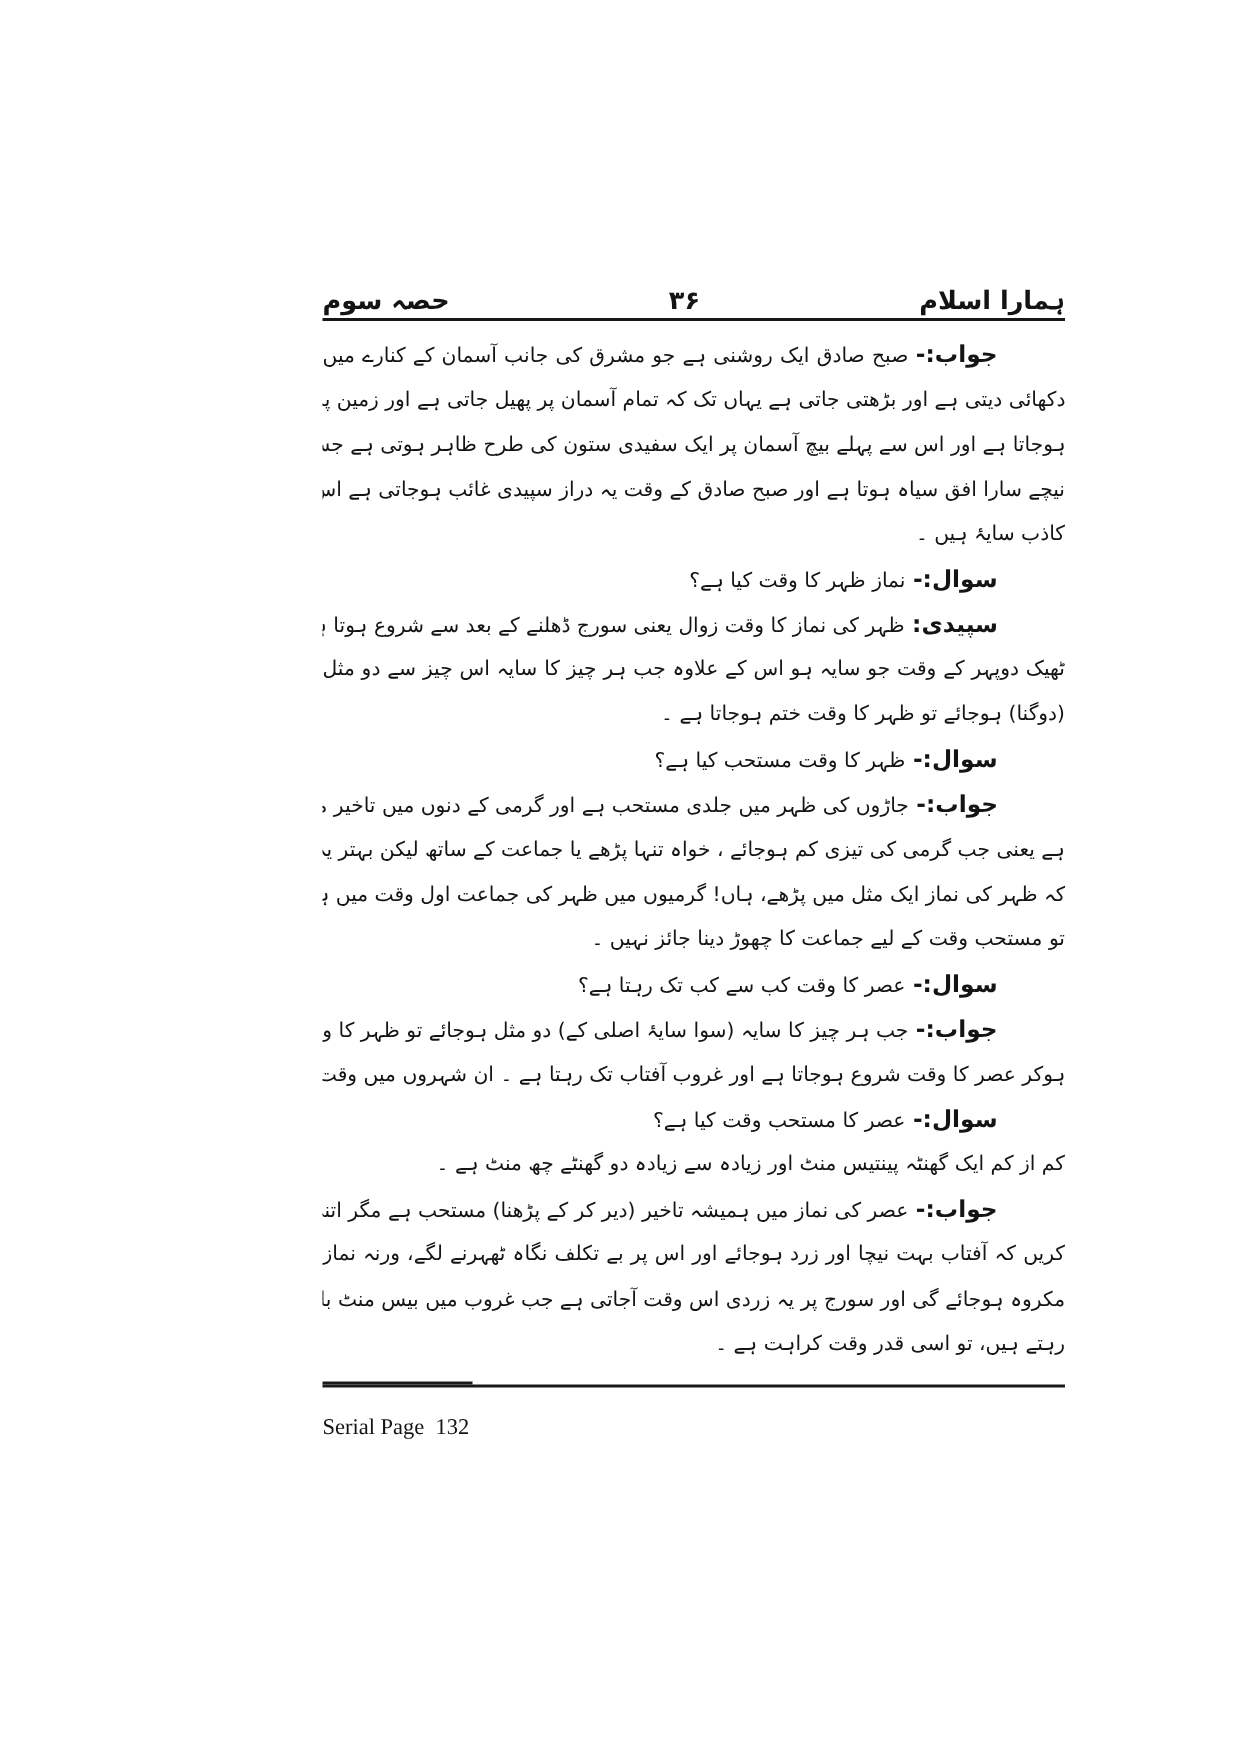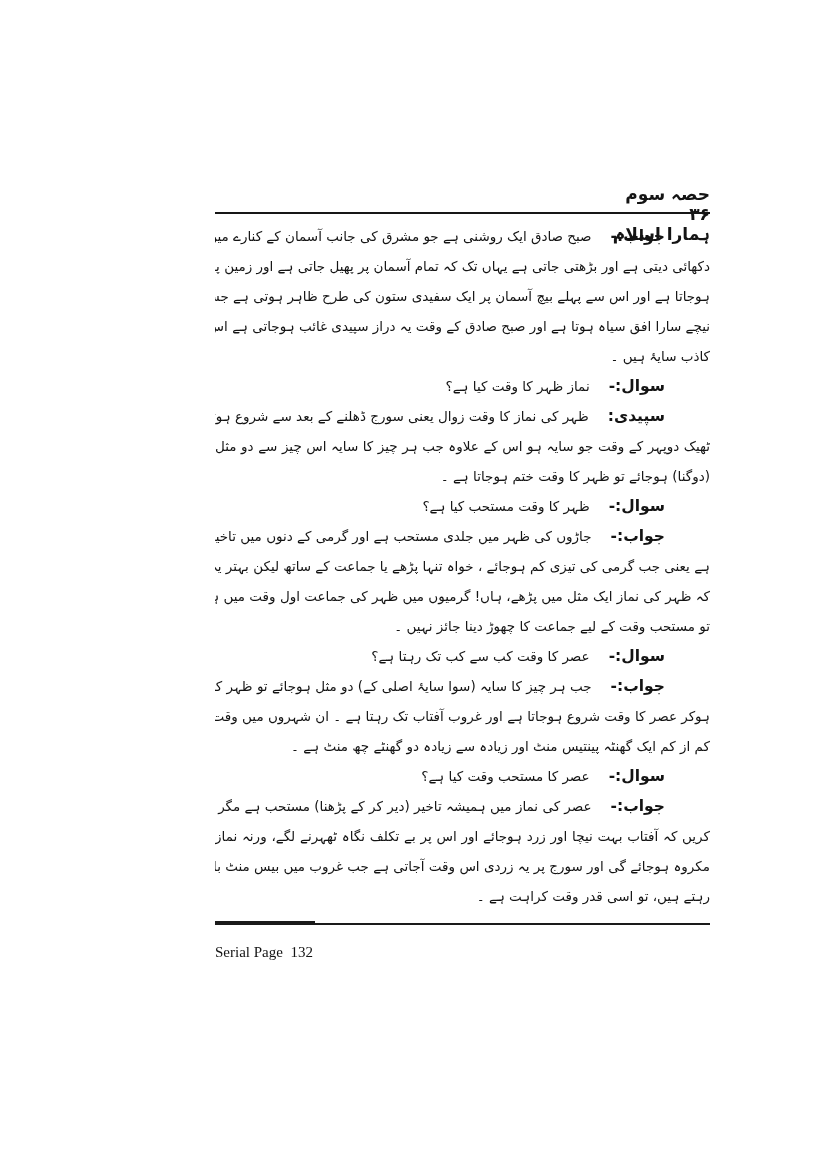--- a/index.html
+++ b/index.html
@@ -5,21 +5,21 @@
   html, body { margin: 0; padding: 0; }
   body {
     width: 826px;
     height: 1169px;
     background: #ffffff;
     position: relative;
     font-family: "DejaVu Sans", sans-serif;
     color: #141414;
     overflow: hidden;
   }
-  .content { position: absolute; left: 215px; right: 116px; flex-direction: column; }
+  .content { position: absolute; left: 215px; right: 116px; }
 
   
   .header {
     top: 184px;
     height: 27px;
     display: flex;
     justify-content: space-between;
     align-items: flex-end;
     direction: ltr;
   }
@@ -60,21 +60,21 @@
   }
   .line.full {
     text-align: justify;
     text-align-last: justify;
   }
   .line.last { text-align: right; }
   .line.qline { text-indent: 45px; }
   .lead {
     font-weight: bold;
     font-size: 15.5px;
-    margin-left: 19px;
+    margin-left: 5px;
   }
 
   
   .footer { top: 923px; }
   .footer-rule {
     position: relative;
     height: 2px;
     background: #1a1a1a;
   }
   .footer-rule .thick-seg {
@@ -120,23 +120,23 @@
 
   <div class="line first"><b class="lead">جواب:-</b><span>جاڑوں کی ظہر میں جلدی مستحب ہے اور گرمی کے دنوں میں تاخیر مستحب</span></div>
   <div class="line full"><span>ہے یعنی جب گرمی کی تیزی کم ہوجائے ، خواہ تنہا پڑھے یا جماعت کے ساتھ لیکن بہتر یہ ہے</span></div>
   <div class="line full"><span>کہ ظہر کی نماز ایک مثل میں پڑھے، ہاں! گرمیوں میں ظہر کی جماعت اول وقت میں ہوتی ہو</span></div>
   <div class="line last"><span>تو مستحب وقت کے لیے جماعت کا چھوڑ دینا جائز نہیں ۔</span></div>
 
   <div class="line qline"><b class="lead">سوال:-</b><span>عصر کا وقت کب سے کب تک رہتا ہے؟</span></div>
 
   <div class="line first"><b class="lead">جواب:-</b><span>جب ہر چیز کا سایہ (سوا سایۂ اصلی کے) دو مثل ہوجائے تو ظہر کا وقت ختم</span></div>
   <div class="line full"><span>ہوکر عصر کا وقت شروع ہوجاتا ہے اور غروب آفتاب تک رہتا ہے ۔ ان شہروں میں وقت کا اڑ</span></div>
+  <div class="line qline"><b class="lead">سوال:-</b><span>عصر کا مستحب وقت کیا ہے؟</span></div>
+
   <div class="line last"><span>کم از کم ایک گھنٹہ پینتیس منٹ اور زیادہ سے زیادہ دو گھنٹے چھ منٹ ہے ۔</span></div>
-
-  <div class="line qline"><b class="lead">سوال:-</b><span>عصر کا مستحب وقت کیا ہے؟</span></div>
 
   <div class="line first"><b class="lead">جواب:-</b><span>عصر کی نماز میں ہمیشہ تاخیر (دیر کر کے پڑھنا) مستحب ہے مگر اتنی دیر نہ</span></div>
   <div class="line full"><span>کریں کہ آفتاب بہت نیچا اور زرد ہوجائے اور اس پر بے تکلف نگاہ ٹھہرنے لگے، ورنہ نماز</span></div>
   <div class="line full"><span>مکروہ ہوجائے گی اور سورج پر یہ زردی اس وقت آجاتی ہے جب غروب میں بیس منٹ باقی</span></div>
   <div class="line last"><span>رہتے ہیں، تو اسی قدر وقت کراہت ہے ۔</span></div>
 
 </div>
 
 <div class="content footer">
   <div class="footer-rule">

